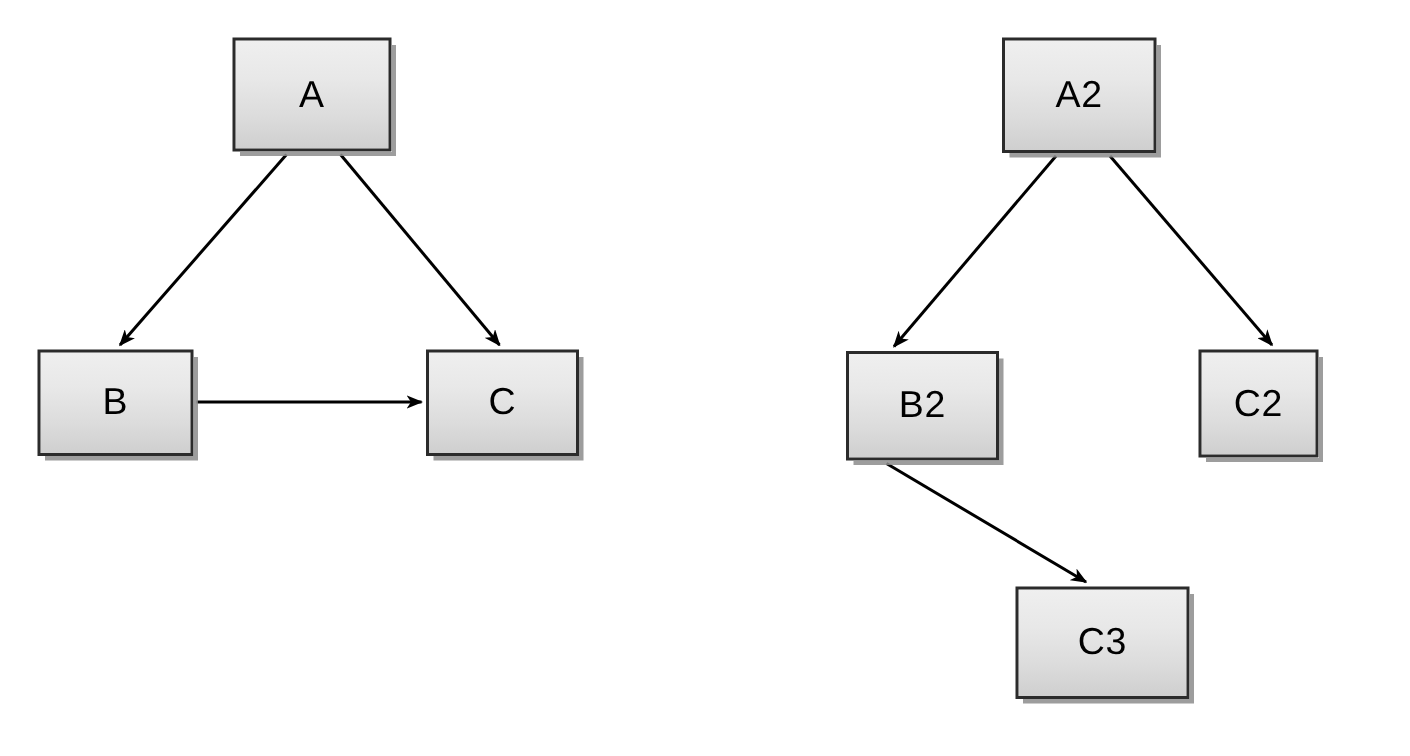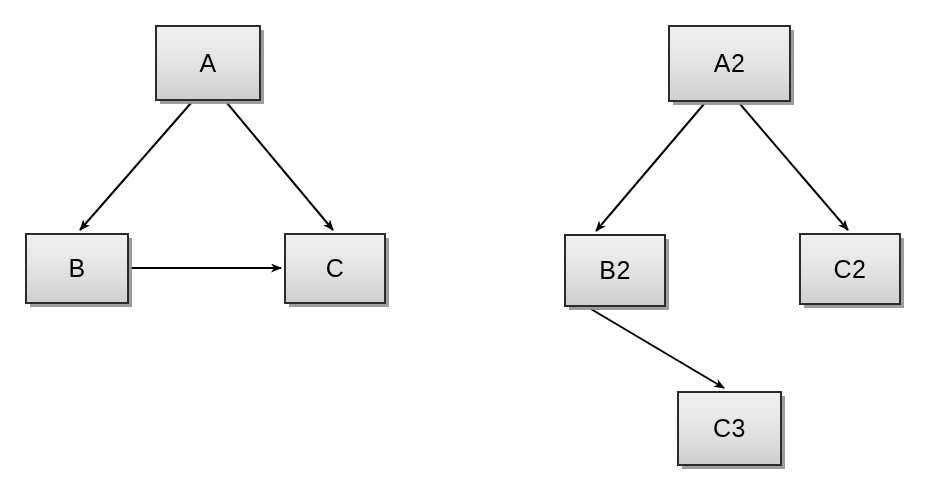--- a/index.html
+++ b/index.html
@@ -78,29 +78,29 @@
   </div>
 
   <div class="node" style="left:25px; top:233px; width:104px; height:71px;">
     <span class="node-label">B</span>
   </div>
 
   <div class="node" style="left:284px; top:233px; width:102px; height:71px;">
     <span class="node-label">C</span>
   </div>
 
-  <div class="node" style="left:668px; top:25px; width:123px; height:77px;">
+  <div class="node" style="left:668px; top:25px; width:103px; height:77px;">
     <span class="node-label">A2</span>
   </div>
 
   <div class="node" style="left:564px; top:234px; width:102px; height:73px;">
     <span class="node-label">B2</span>
   </div>
 
-  <div class="node" style="left:799px; top:233px; width:102px; height:72px;">
+  <div class="node" style="left:799px; top:233px; width:80px; height:72px;">
     <span class="node-label">C2</span>
   </div>
 
-  <div class="node" style="left:677px; top:391px; width:105px; height:75px;">
+  <div class="node" style="left:677px; top:391px; width:116px; height:75px;">
     <span class="node-label">C3</span>
   </div>
 
 </div>
 
 </body></html>

